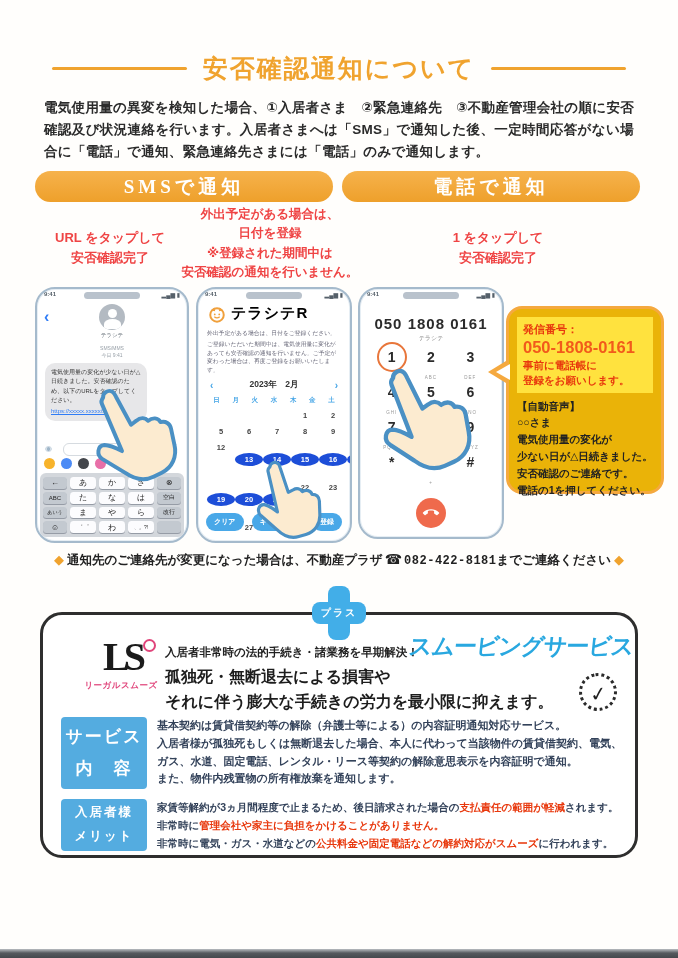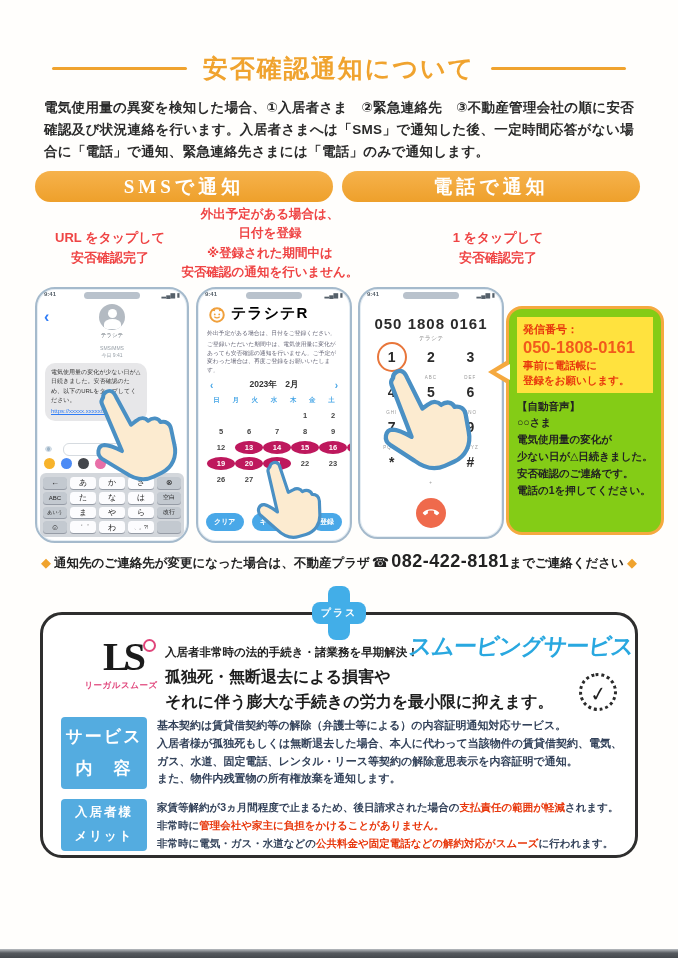--- a/index.html
+++ b/index.html
@@ -67,21 +67,21 @@
   .d1{top:40px;}
   .d2{top:51px;}
   .cal{position:absolute;top:90px;left:9px;right:9px;}
   .cal-head{display:flex;justify-content:space-between;align-items:center;font-size:8.5px;font-weight:700;color:#333;}
   .cal-arrow{color:var(--calendar-blue,#45A5E6);font-size:10px;font-weight:700;padding:0 3px;}
   .cal-week{display:grid;grid-template-columns:repeat(7,1fr);margin-top:5px;font-size:6.5px;
             color:var(--calendar-blue,#45A5E6);text-align:center;font-weight:700;}
   .cal-grid{display:grid;grid-template-columns:repeat(7,1fr);row-gap:3px;margin-top:4px;font-size:7.5px;
             color:#444;text-align:center;font-weight:600;}
   .cal-day{height:13px;line-height:13px;}
-  .cal-day.sel{background:#be185d;color:#fff;border-radius:50%;width:28px;margin:0 auto;}
+  .cal-day.sel{background:#1d4ed8;color:#fff;border-radius:50%;width:28px;margin:12px auto;}
   .cal-btns{position:absolute;bottom:10px;left:8px;right:8px;display:flex;justify-content:space-between;}
   .cbtn{background:#49A8E8;color:#fff;font-size:7px;font-weight:700;border-radius:9px;padding:4px 8px;}
 
   
   .dial-number{position:absolute;top:26px;width:100%;text-align:center;font-size:15px;font-weight:600;
                color:#2b2b2b;letter-spacing:1px;}
   .dial-label{position:absolute;top:45px;width:100%;text-align:center;font-size:6px;color:#888;}
   .dialpad{position:absolute;top:60px;left:16px;right:16px;display:grid;grid-template-columns:repeat(3,1fr);
            row-gap:9px;column-gap:8px;text-align:center;}
   .dkey{position:relative;height:26px;}
@@ -93,38 +93,38 @@
            background:var(--call-button-red,#EF6A4C);display:flex;align-items:center;justify-content:center;}
   .callbtn svg{width:16px;height:16px;transform:rotate(135deg);}
 
   
   .hand{position:absolute;z-index:6;pointer-events:none;}
   .hand1{top:92px;left:48px;width:92px;transform:rotate(-26deg);}
   .hand2{top:168px;left:52px;width:74px;transform:rotate(-16deg);}
   .hand3{top:72px;left:12px;width:100px;transform:rotate(-24deg);}
 
   
-  .callout{position:absolute;left:506px;top:306px;width:158px;height:229px;background:#84cc16;
+  .callout{position:absolute;left:506px;top:306px;width:158px;height:188px;background:#eab308;
            border:3px solid #F5A93F;border-radius:16px;padding:8px;box-sizing:border-box;}
   .callout::before{content:"";position:absolute;left:-21px;top:52px;border:11px solid transparent;
                    border-right:18px solid #F5A93F;border-left:none;width:0;}
   .callout::after{content:"";position:absolute;left:-13px;top:55px;border:8px solid transparent;
                   border-right:14px solid #fff;border-left:none;width:0;}
   .co-yellow{background:var(--callout-yellow,#FFE23E);padding:5px 6px;}
   .co-label{color:var(--alert-red,#E8380D);font-weight:700;font-size:11px;}
   .co-number{color:#F25A1B;font-weight:800;font-size:16.5px;margin:1px 0;}
   .co-note{color:var(--alert-red,#E8380D);font-weight:700;font-size:10.5px;line-height:1.45;white-space:pre-line;}
   .co-voice-title{margin-top:7px;font-size:10.5px;font-weight:700;color:#222;}
   .co-voice{font-size:10.5px;font-weight:600;color:#222;line-height:1.6;white-space:pre-line;}
 
   
   .notice{position:absolute;top:551px;left:0;width:100%;text-align:center;font-size:12.5px;font-weight:700;color:#222;}
   .dia{color:var(--accent-orange,#F0A32E);font-size:13px;margin:0 3px;}
   .tel-ico{font-size:14px;margin:0 2px;}
-  .tel-num{font-size:18px;letter-spacing:.5px;}
+  .tel-num{font-size:12px;letter-spacing:.5px;font-family:Liberation Mono, monospace;}
 
   
   .plus-badge{position:absolute;left:312px;top:586px;width:54px;height:54px;z-index:3;}
   .plus-v{position:absolute;left:16px;top:0;width:22px;height:54px;background:#42AEE8;border-radius:8px;}
   .plus-h{position:absolute;top:16px;left:0;width:54px;height:22px;background:#42AEE8;border-radius:8px;}
   .plus-txt{position:absolute;top:50%;left:0;right:0;transform:translateY(-50%);text-align:center;color:#fff;
             font-size:10px;font-weight:700;letter-spacing:2px;z-index:2;}
   .sm-box{position:absolute;left:40px;top:612px;width:598px;height:246px;border:3px solid #2e2e2e;
           border-radius:22px;background:#fff;box-sizing:border-box;}
   .ls-logo{position:absolute;left:18px;top:22px;width:120px;text-align:center;}

